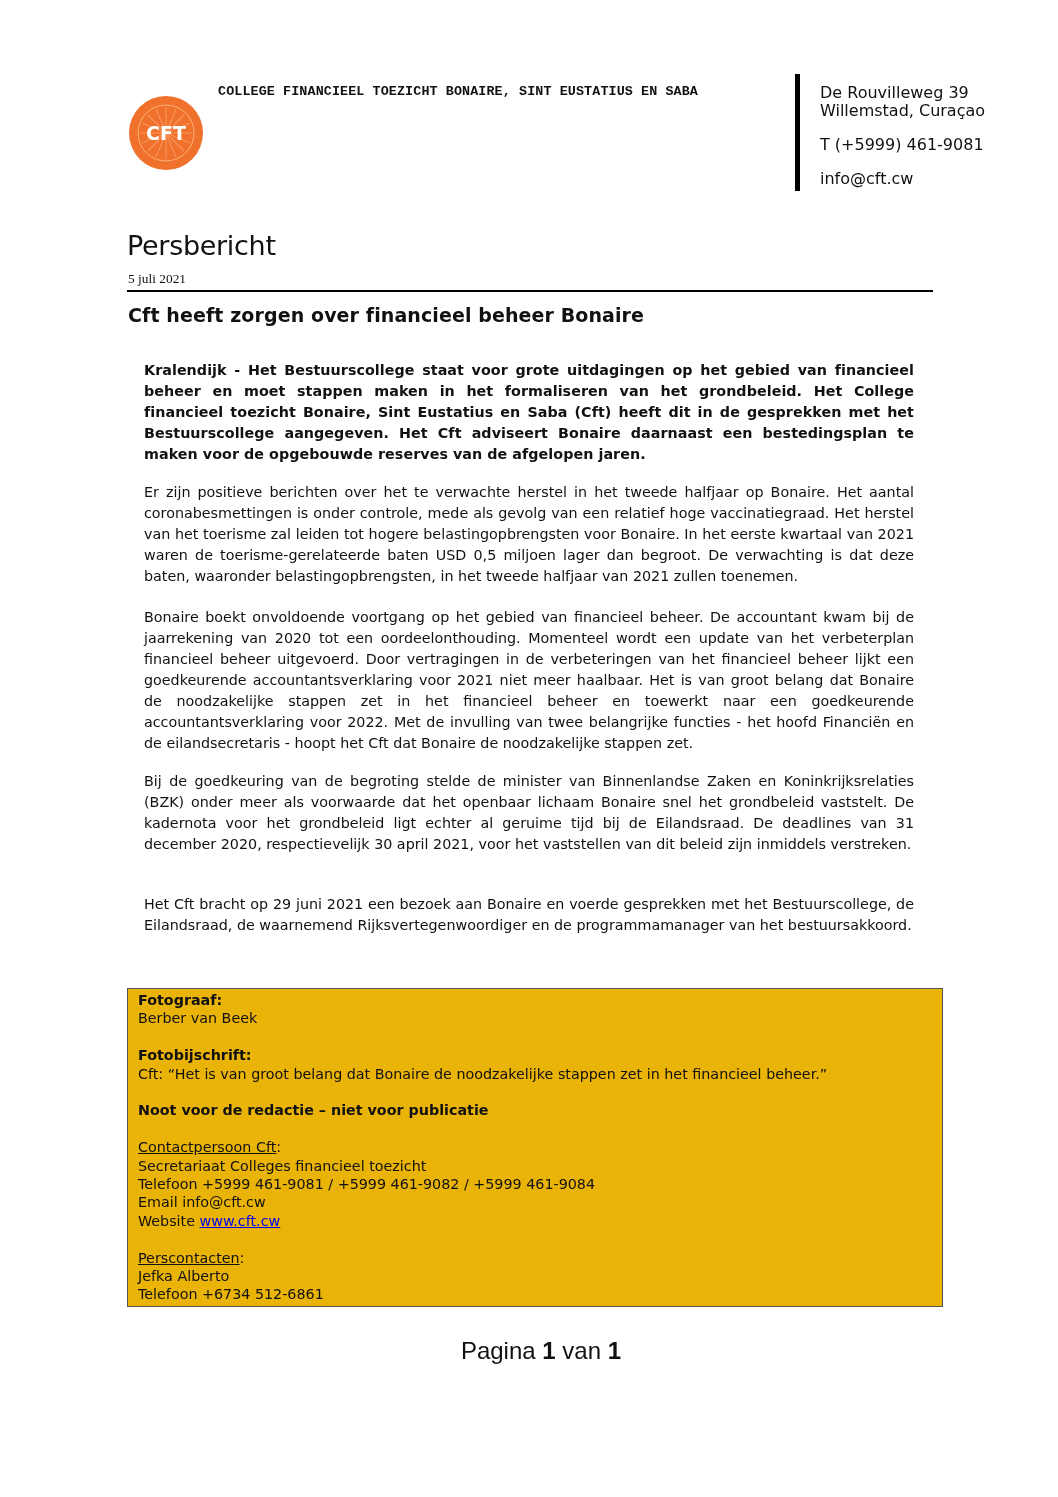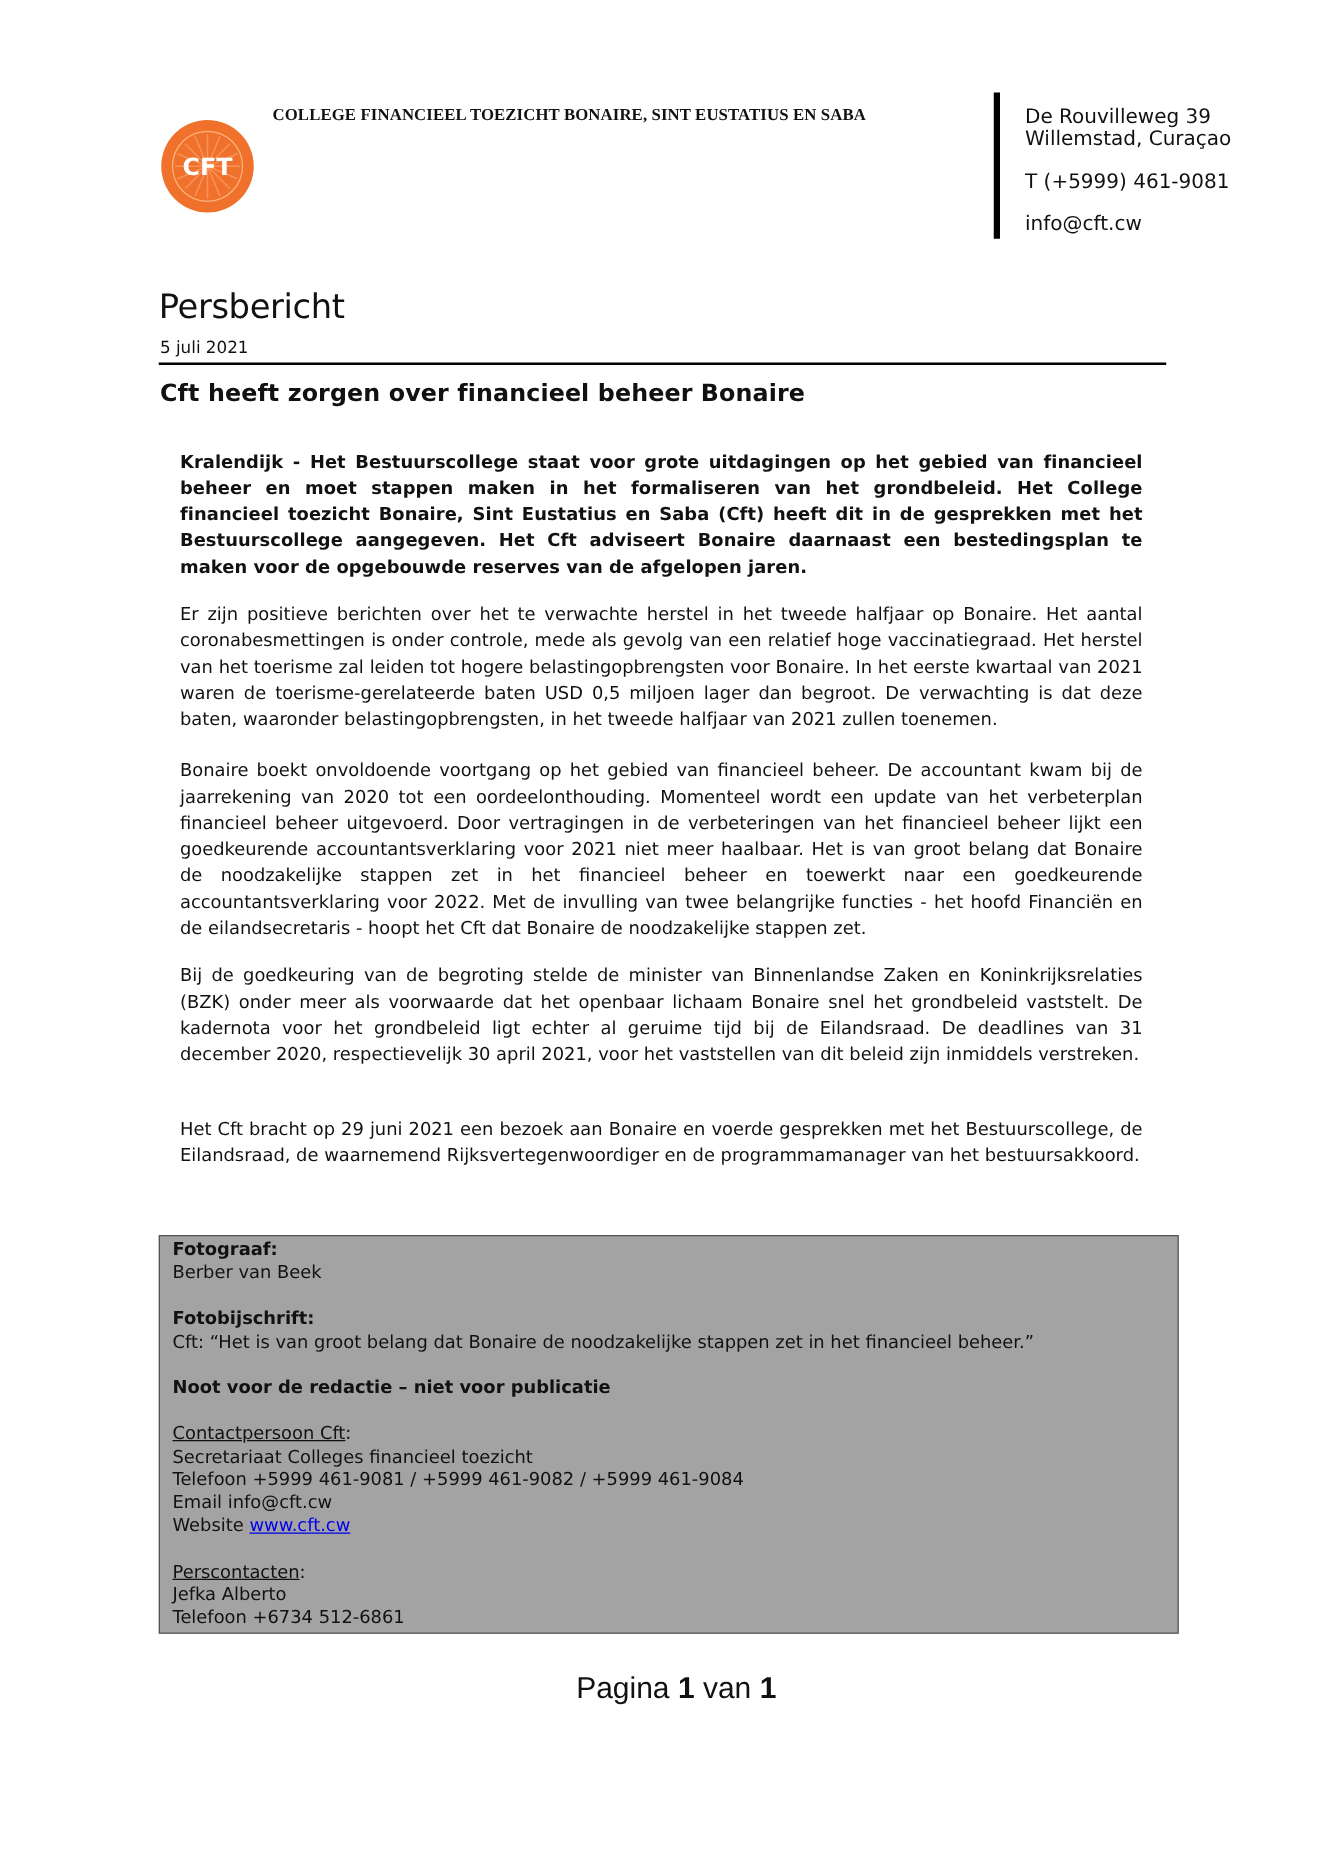--- a/index.html
+++ b/index.html
@@ -2,45 +2,45 @@
 <html><head>
 <meta charset="utf-8">
 <style>
   html, body { margin: 0; padding: 0; background: #ffffff; }
   body { width: 1058px; height: 1497px; position: relative; overflow: hidden;
          font-family: "DejaVu Sans", sans-serif; color: #111; }
   .abs { position: absolute; }
 
   
   .logo { left: 128px; top: 95px; width: 76px; height: 76px; }
-  .org-name { left: 218px; top: 84px; font-family: Liberation Serif, serif;
+  .org-name { left: 218px; top: 84px; font-family: Liberation Mono, monospace;
               font-weight: bold; font-size: 13.4px; letter-spacing: 0.1px; white-space: nowrap; }
   .vbar { left: 795px; top: 74px; width: 5px; height: 117px; background: #000; }
   .addr { left: 820px; top: 84px; font-size: 16px; line-height: 18px; white-space: nowrap; }
   .addr div { height: 18px; }
   .addr .gap { height: 16px; }
 
   
   .title { left: 127px; top: 230px; font-size: 27px; font-weight: normal; letter-spacing: -0.3px; }
-  .date { left: 128px; top: 271px; font-size: 13.4px; }
+  .date { left: 128px; top: 271px; font-size: 13.4px; font-family: Liberation Serif, serif; }
   .rule { left: 127px; top: 290px; width: 806px; height: 2px; background: #000; }
   .headline { left: 128px; top: 304px; font-size: 19px; font-weight: bold; letter-spacing: 0.1px; }
 
   
   .body-wrap { left: 128px; width: 802px; font-size: 14.3px; line-height: 21px; text-align: justify; }
   .body-wrap p { margin: 16px; }
   .lead { top: 344px; font-weight: bold; letter-spacing: 0.05px; }
   .p1 { top: 466px; }
   .p2 { top: 591px; }
   .p3 { top: 755px; }
   .p4 { top: 878px; }
   .end { top: 1007px; text-align: left; }
 
   
-  .notebox { left: 127px; top: 988px; width: 816px; height: 319px; background: #a3a3a3;
+  .notebox { left: 127px; top: 988px; width: 816px; height: 319px; background: #eab308;
              border: 1.5px solid #555; box-sizing: border-box; padding: 2px 10px;
              font-size: 14.3px; line-height: 18.4px; }
   .notebox .b { font-weight: bold; }
   .notebox .u { text-decoration: underline; }
   .notebox .sp { height: 18.4px; }
   .notebox a { color: #0000ee; text-decoration: underline; }
 
   .footer { left: 0; width: 1058px; top: 1337px; text-align: center;
             font-family: "Liberation Sans", sans-serif; font-size: 24px; margin-left: 12px; }
   .footer b { font-weight: bold; }

